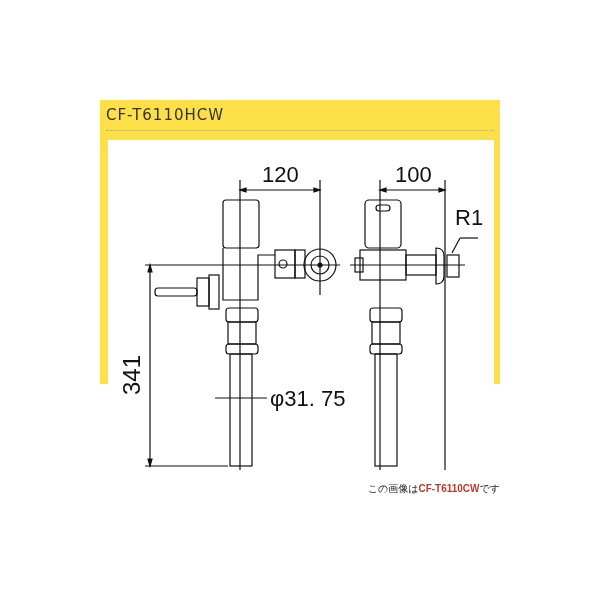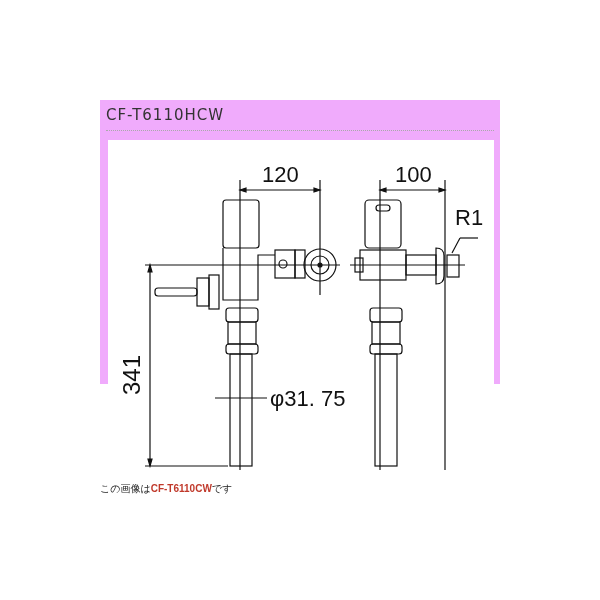--- a/index.html
+++ b/index.html
@@ -1,21 +1,21 @@
 <!DOCTYPE html>
 <html><head>
 <meta charset="utf-8">
 <style>
   html,body{margin:0;padding:0;background:#ffffff;}
   body{width:600px;height:600px;position:relative;overflow:hidden;font-family:"Liberation Sans",sans-serif;}
-  .panel{position:absolute;left:100px;top:100px;width:400px;height:284px;background:#f0abfc;}
+  .panel{position:absolute;left:100px;top:100px;width:400px;height:284px;background:#fde047;}
   .title{position:absolute;left:6px;top:6px;font-size:15px;color:#333;letter-spacing:1px;font-family:"DejaVu Sans",sans-serif;}
   .dots{position:absolute;left:6px;right:6px;top:30px;border-top:1px dotted #aaa;}
   .canvas{position:absolute;left:8px;top:40px;width:386px;height:338px;background:#ffffff;}
-  .caption{position:absolute;left:0;right:0;top:382px;text-align:left;font-size:10px;color:#222;}
+  .caption{position:absolute;left:0;right:0;top:382px;text-align:right;font-size:10px;color:#222;}
   .caption .model{color:#c0392b;font-weight:bold;}
   svg{position:absolute;left:0;top:0;}
 </style>
 </head>
 <body>
 
 <div class="panel">
   <div class="title">CF-T6110HCW</div>
   <div class="dots"></div>
   <div class="canvas"></div>

